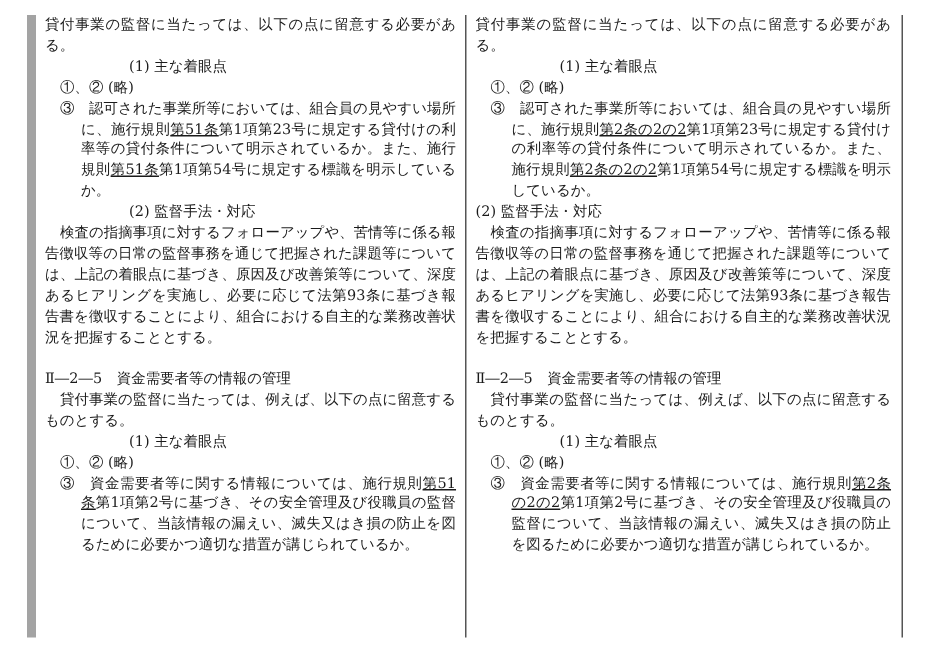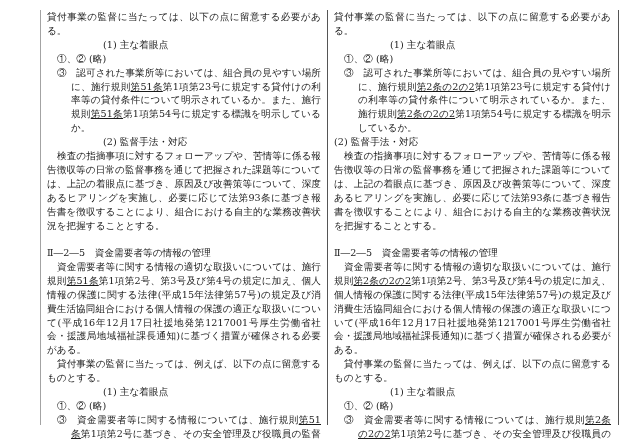--- a/index.html
+++ b/index.html
@@ -2,22 +2,22 @@
 <html><head>
   <meta charset="utf-8">
   <style>
     html, body { margin: 0; padding: 0; background: #ffffff; }
     body {
       width: 630px; height: 441px; overflow: hidden; position: relative;
       font-family: "DejaVu Serif", "Liberation Serif", serif;
       color: #1a1a1a;
     }
     .table {
-      position: absolute; left: 40px; top: 10px; width: 577px; height: 415px;
-      border-left: 1px solid #a3a3a3; border-right: 1px solid #555;
+      position: absolute; left: 18px; top: 10px; width: 577px; height: 415px;
+      border-left: 6px solid #a3a3a3; border-right: 1px solid #555;
       display: flex;
     }
     .col {
       position: relative; height: 100%;
       box-sizing: border-box;
       font-size: 9.6px; line-height: 13.9px;
       letter-spacing: 0.05px;
     }
     .col.left { width: 287px; border-right: 1px solid #555; padding: 0 6px 0 6px; }
     .col.right { width: 289px; padding: 0 6px 0 6px; }
@@ -39,41 +39,39 @@
     <div class="sec1">
       <p>貸付事業の監督に当たっては、以下の点に留意する必要がある。</p>
       <p class="ind1">(1) 主な着眼点</p>
       <p class="ind2">①、② (略)</p>
       <p class="hang"><span>③　認可された事業所等においては、組合員の見やすい場所に、施行規則</span><span class="u">第51条</span><span>第1項第23号に規定する貸付けの利率等の貸付条件について明示されているか。また、施行規則</span><span class="u">第51条</span><span>第1項第54号に規定する標識を明示しているか。</span></p>
       <p class="ind1">(2) 監督手法・対応</p>
       <p class="para">検査の指摘事項に対するフォローアップや、苦情等に係る報告徴収等の日常の監督事務を通じて把握された課題等については、上記の着眼点に基づき、原因及び改善策等について、深度あるヒアリングを実施し、必要に応じて法第93条に基づき報告書を徴収することにより、組合における自主的な業務改善状況を把握することとする。</p>
     </div>
     <div class="sec2">
       <p>Ⅱ―2―5　資金需要者等の情報の管理</p>
-      <p class="para"><span>資金需要者等に関する情報の適切な取扱いについては、施行規則</span><span class="u">第51条</span><span>第1項第2号、第3号及び第4号の規定に加え、個人情報の保護に関する法律(平成15年法律第57号)の規定及び消費生活協同組合における個人情報の保護の適正な取扱いについて(平成16年12月17日社援地発第1217001号厚生労働省社会・援護局地域福祉課長通知)に基づく措置が確保される必要がある。</span></p>
       <p class="para">貸付事業の監督に当たっては、例えば、以下の点に留意するものとする。</p>
       <p class="ind1">(1) 主な着眼点</p>
       <p class="ind2">①、② (略)</p>
       <p class="hang"><span>③　資金需要者等に関する情報については、施行規則</span><span class="u">第51条</span><span>第1項第2号に基づき、その安全管理及び役職員の監督について、当該情報の漏えい、滅失又はき損の防止を図るために必要かつ適切な措置が講じられているか。</span></p>
 
     </div>
   </div>
 
   <div class="col right">
     <div class="sec1">
       <p>貸付事業の監督に当たっては、以下の点に留意する必要がある。</p>
       <p class="ind1">(1) 主な着眼点</p>
       <p class="ind2">①、② (略)</p>
       <p class="hang"><span>③　認可された事業所等においては、組合員の見やすい場所に、施行規則</span><span class="u">第2条の2の2</span><span>第1項第23号に規定する貸付けの利率等の貸付条件について明示されているか。また、施行規則</span><span class="u">第2条の2の2</span><span>第1項第54号に規定する標識を明示しているか。</span></p>
       <p>(2) 監督手法・対応</p>
       <p class="para">検査の指摘事項に対するフォローアップや、苦情等に係る報告徴収等の日常の監督事務を通じて把握された課題等については、上記の着眼点に基づき、原因及び改善策等について、深度あるヒアリングを実施し、必要に応じて法第93条に基づき報告書を徴収することにより、組合における自主的な業務改善状況を把握することとする。</p>
     </div>
     <div class="sec2">
       <p>Ⅱ―2―5　資金需要者等の情報の管理</p>
-      <p class="para"><span>資金需要者等に関する情報の適切な取扱いについては、施行規則</span><span class="u">第2条の2の2</span><span>第1項第2号、第3号及び第4号の規定に加え、個人情報の保護に関する法律(平成15年法律第57号)の規定及び消費生活協同組合における個人情報の保護の適正な取扱いについて(平成16年12月17日社援地発第1217001号厚生労働省社会・援護局地域福祉課長通知)に基づく措置が確保される必要がある。</span></p>
       <p class="para">貸付事業の監督に当たっては、例えば、以下の点に留意するものとする。</p>
       <p class="ind1">(1) 主な着眼点</p>
       <p class="ind2">①、② (略)</p>
       <p class="hang"><span>③　資金需要者等に関する情報については、施行規則</span><span class="u">第2条の2の2</span><span>第1項第2号に基づき、その安全管理及び役職員の監督について、当該情報の漏えい、滅失又はき損の防止を図るために必要かつ適切な措置が講じられているか。</span></p>
 
     </div>
   </div>
 </div>
 
 </body></html>

